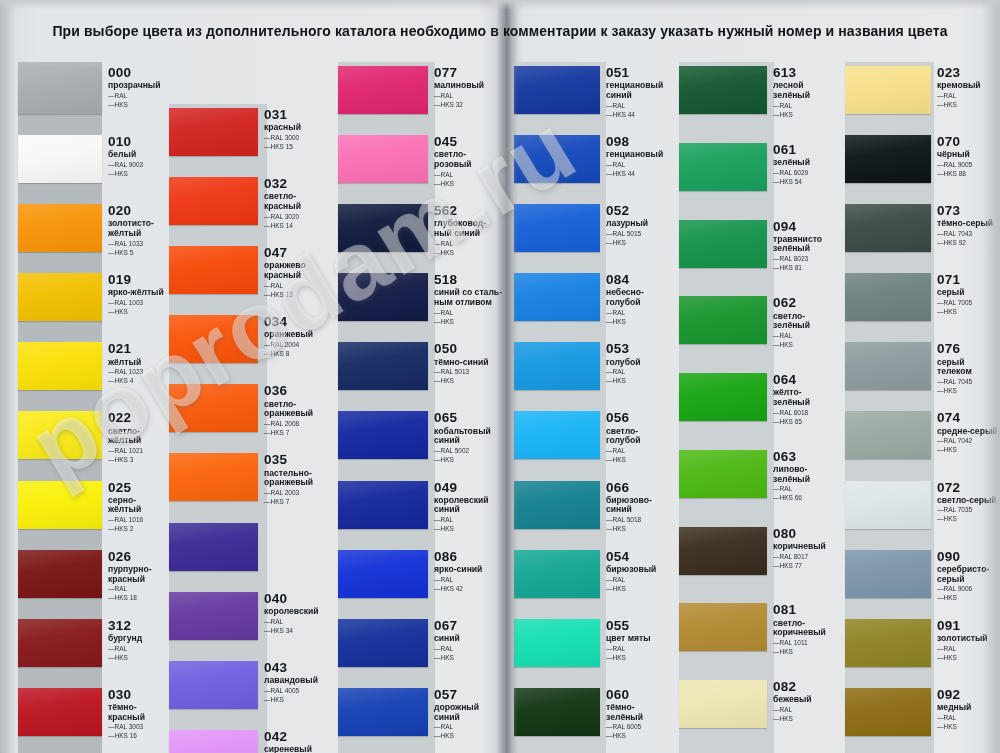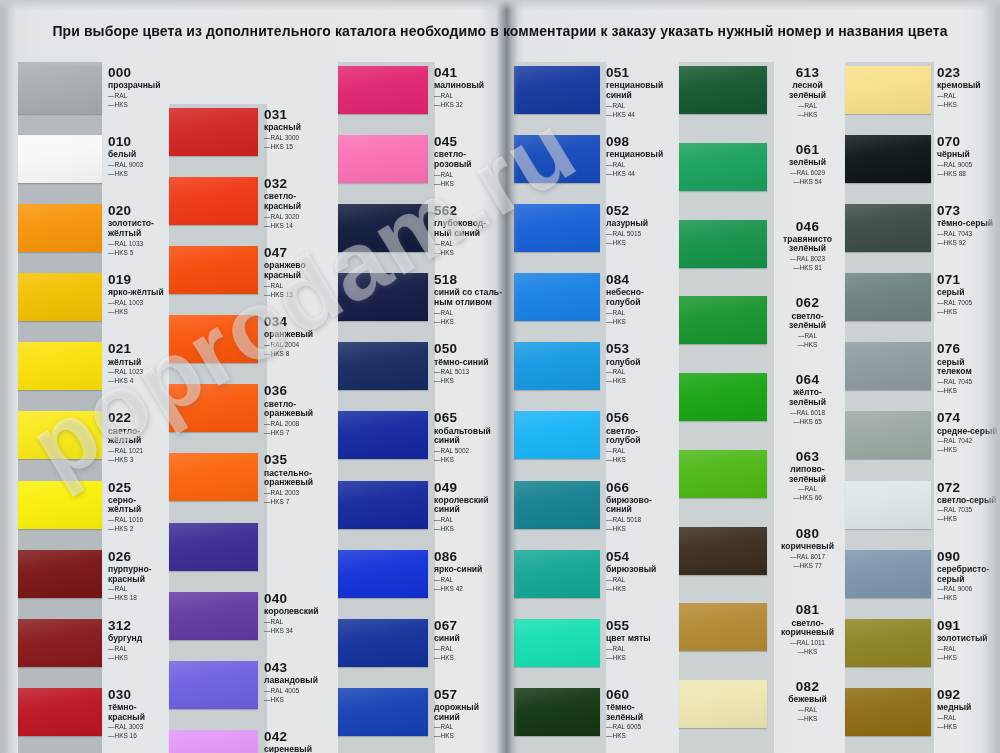--- a/index.html
+++ b/index.html
@@ -54,21 +54,21 @@
   .column {
     position: relative;
     height: 100%;
     display: flex;
     flex-direction: column;
   }
   .col-0 { width: 166px; }
   .col-1 { width: 169px; margin-top: 42px; }
   .col-2 { width: 170px; }
   .col-3 { width: 171px; }
-  .col-4 { width: 166px; text-align: center; }
+  .col-4 { width: 166px; }
   .col-5 { width: 158px; }
 
   
   .col-strip {
     position: absolute;
     top: 0; bottom: 0;
     background: #c3c8cb;
     z-index: 0;
   }
   .col-0 .col-strip { left: 18px; right: 64px; background:#b4babd; }
@@ -415,21 +415,21 @@
             <div class="ref">—HKS</div>
           </div>
         </div>
       </div>
     </div>
     <div class="column col-2">
       <div class="col-strip"></div>
       <div class="entry">
         <div class="swatch" style="background: rgb(224, 36, 110);"></div>
         <div class="info">
-          <div class="code">041</div>
+          <div class="code">077</div>
           <div class="cname">малиновый</div>
           <div class="refs">
             <div class="ref">—RAL</div>
             <div class="ref">—HKS 32</div>
           </div>
         </div>
       </div>
       <div class="entry">
         <div class="swatch" style="background: rgb(251, 111, 180);"></div>
         <div class="info">
@@ -675,21 +675,21 @@
           <div class="cname">зелёный</div>
           <div class="refs">
             <div class="ref">—RAL 6029</div>
             <div class="ref">—HKS 54</div>
           </div>
         </div>
       </div>
       <div class="entry">
         <div class="swatch" style="background: rgb(20, 146, 73);"></div>
         <div class="info">
-          <div class="code">046</div>
+          <div class="code">094</div>
           <div class="cname">травянисто
 зелёный</div>
           <div class="refs">
             <div class="ref">—RAL 8023</div>
             <div class="ref">—HKS 81</div>
           </div>
         </div>
       </div>
       <div class="entry">
         <div class="swatch" style="background: rgb(23, 149, 44);"></div>

